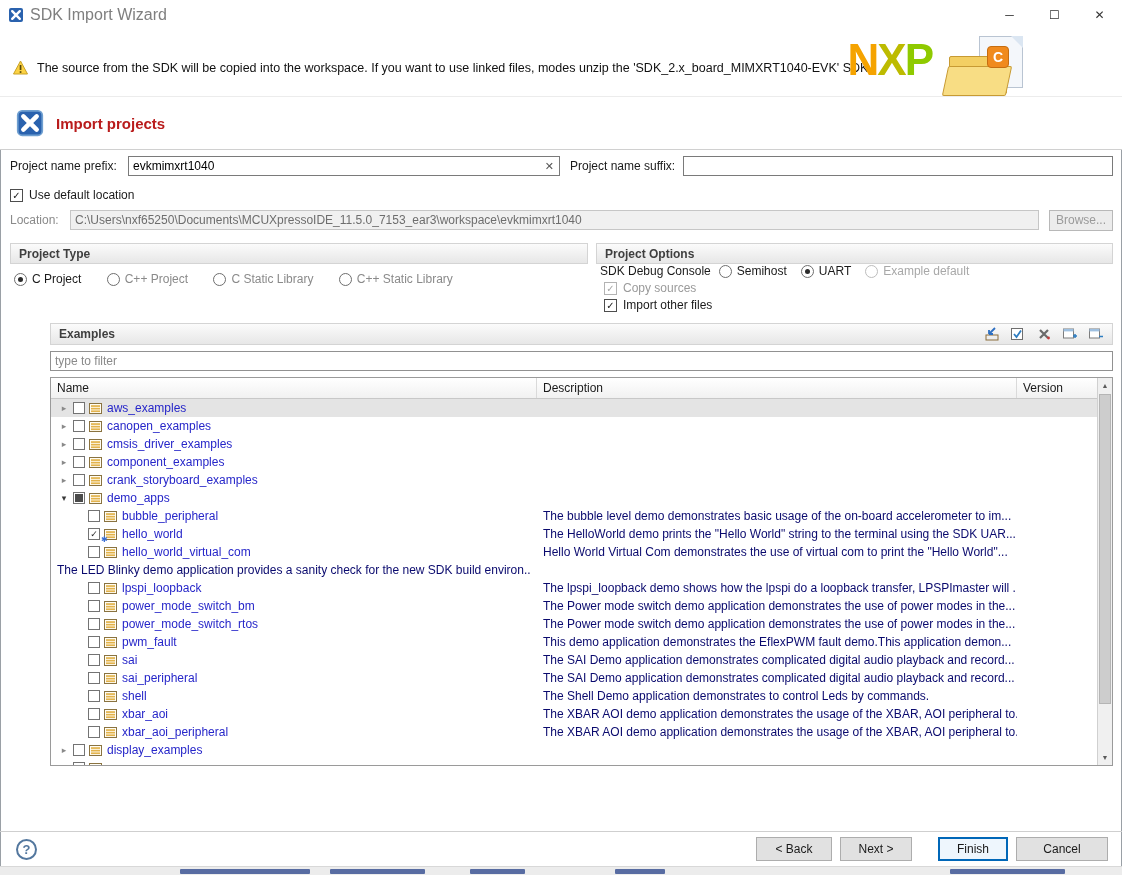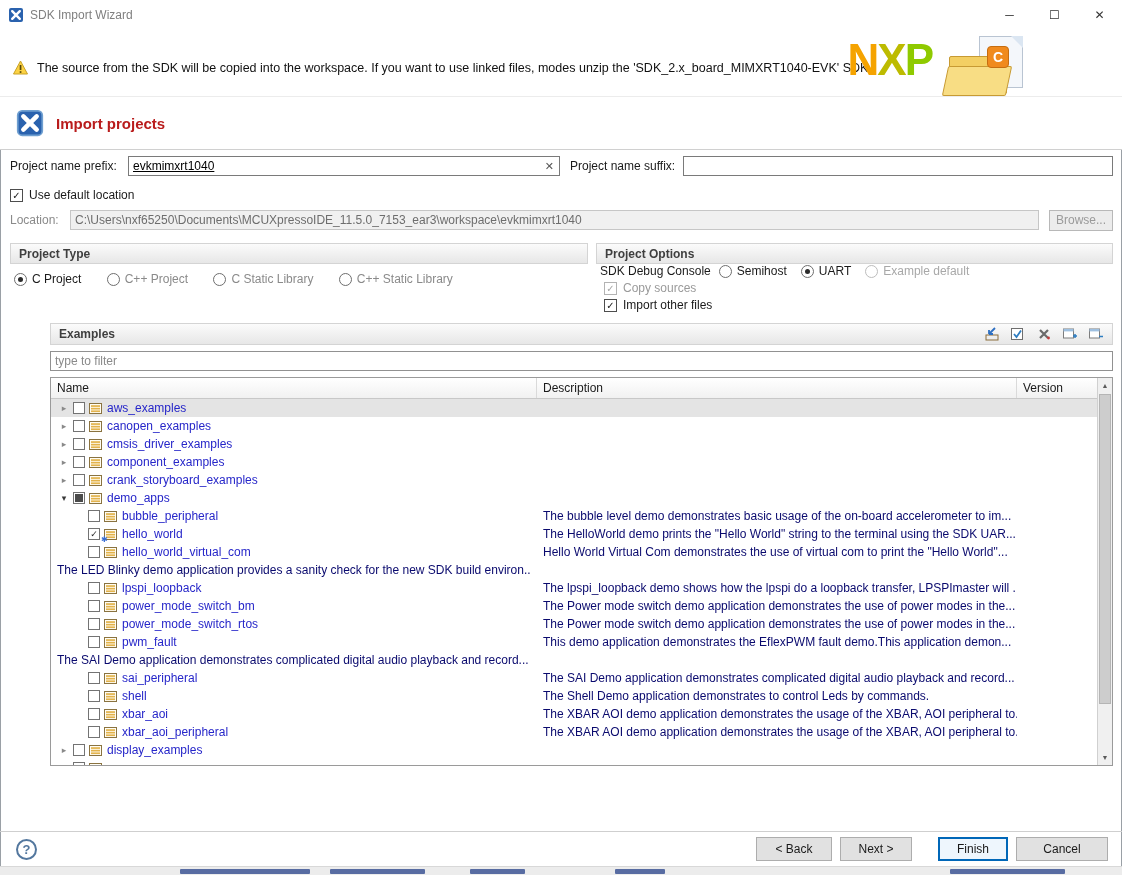--- a/index.html
+++ b/index.html
@@ -3,21 +3,21 @@
 <meta charset="utf-8">
 <style>
   * { box-sizing: border-box; margin: 0; padding: 0; }
   html,body { width:1122px; height:875px; overflow:hidden; }
   body { font-family:"Liberation Sans","DejaVu Sans",sans-serif; font-size:12px; color:#1a1a1a; background:#fff; }
   .window { position:relative; width:1122px; height:875px; background:#fff; outline:1px solid #9aa0a6; outline-offset:-1px; }
 
   
   .titlebar { position:absolute; top:0; left:0; right:0; height:30px; display:flex; align-items:center; padding-left:8px; background:#fff; }
   .titlebar .app-ico { width:16px; height:16px; margin-right:6px; }
-  .titlebar .t-text { color:#7f7f7f; font-size:12px; }
+  .titlebar .t-text { color:#7f7f7f; font-size:16px; }
   .win-controls { position:absolute; right:0; top:0; height:30px; display:flex; }
   .win-btn { width:45px; height:30px; display:flex; align-items:center; justify-content:center; color:#333; font-size:12px; cursor:default; }
 
   
   .msgbar { position:absolute; top:30px; left:0; right:0; height:66px; background:#fff; }
   .warnrow { position:absolute; left:12px; top:30px; display:flex; align-items:center; gap:8px; }
   .warn-ico { width:17px; height:16px; }
   .warn-text { font-size:12.5px; color:#111; }
   .nxp-logo { position:absolute; right:190px; top:8px; font-weight:800; font-size:44px; letter-spacing:-2px; line-height:1; }
   .nxp-logo span { display:inline-block; }
@@ -35,21 +35,21 @@
 
   
   .form-band { position:absolute; top:150px; left:0; right:0; height:93px; }
   .frow { position:absolute; left:10px; right:9px; display:flex; align-items:center; }
   .frow.r1 { top:6px; height:20px; }
   .frow.r2 { top:36px; height:18px; }
   .frow.r3 { top:60px; height:20px; }
   .flabel { white-space:nowrap; }
   .prefix-label { width:118px; }
   .input-wrap { display:flex; align-items:center; height:20px; border:1px solid #7a7a7a; background:#fff; padding:0 4px; }
-  .input-wrap input { border:none; outline:none; flex:1; font:inherit; height:16px; background:transparent;text-decoration:underline; }
+  .input-wrap input { border:none; outline:none; flex:1; font:inherit; height:16px; background:transparent; }
   .prefix-wrap { width:432px; }
   .clear-x { color:#555; font-size:11px; padding:0 1px; cursor:default; }
   .suffix-label { margin-left:10px; margin-right:8px; }
   .suffix-wrap { flex:1; }
   .cbx { width:13px; height:13px; border:1px solid #4d4d4d; background:#fff; display:inline-flex; align-items:center; justify-content:center; font-size:10px; color:#1a1a1a; margin-right:6px; }
   .cbx.checked::before { content:"✓"; font-weight:bold; }
   .cbx.disabled { border-color:#b3b3b3; color:#a6a6a6; }
   .loc-label { width:60px; color:#8a8a8a; }
   .loc-wrap { flex:1; height:20px; border:1px solid #c6c6c6; background:#f0f0f0; display:flex; align-items:center; padding:0 4px; }
   .loc-wrap input { border:none; outline:none; flex:1; font:inherit; background:transparent; color:#6d6d6d; }
@@ -517,20 +517,33 @@
                   <rect x="2" y="5.8" width="9" height="1.7" fill="#e3b34c"></rect>
                   <rect x="2" y="8.4" width="9" height="1.7" fill="#e3b34c"></rect>
                 </svg>
               </span>
               <span class="item-name">pwm_fault</span>
             </div>
             <div class="cell c-desc">This demo application demonstrates the EflexPWM fault demo.This application demon...</div>
             <div class="cell c-ver"></div>
           </div>
           <div class="tree-row">
+            <div class="cell c-name" style="padding-left: 21px;">
+              <span class="expander none"></span>
+              <span class="tree-check unchecked"></span>
+              <span class="item-icon">
+                <svg width="13" height="13" viewBox="0 0 13 13">
+                  <rect x="0.5" y="1.5" width="12" height="10" fill="#fffdf4" stroke="#8a7340"></rect>
+                  <rect x="2" y="3.2" width="9" height="1.7" fill="#e3b34c"></rect>
+                  <rect x="2" y="5.8" width="9" height="1.7" fill="#e3b34c"></rect>
+                  <rect x="2" y="8.4" width="9" height="1.7" fill="#e3b34c"></rect>
+                </svg>
+              </span>
+              <span class="item-name">sai</span>
+            </div>
             <div class="cell c-desc">The SAI Demo application demonstrates complicated digital audio playback and record...</div>
             <div class="cell c-ver"></div>
           </div>
           <div class="tree-row">
             <div class="cell c-name" style="padding-left: 21px;">
               <span class="expander none"></span>
               <span class="tree-check unchecked"></span>
               <span class="item-icon">
                 <svg width="13" height="13" viewBox="0 0 13 13">
                   <rect x="0.5" y="1.5" width="12" height="10" fill="#fffdf4" stroke="#8a7340"></rect>

